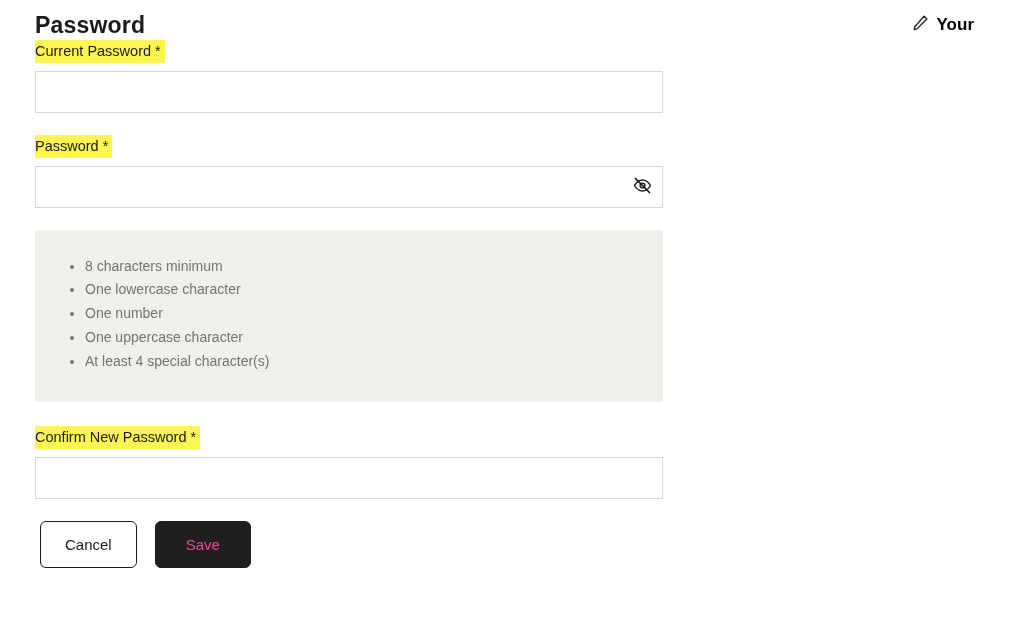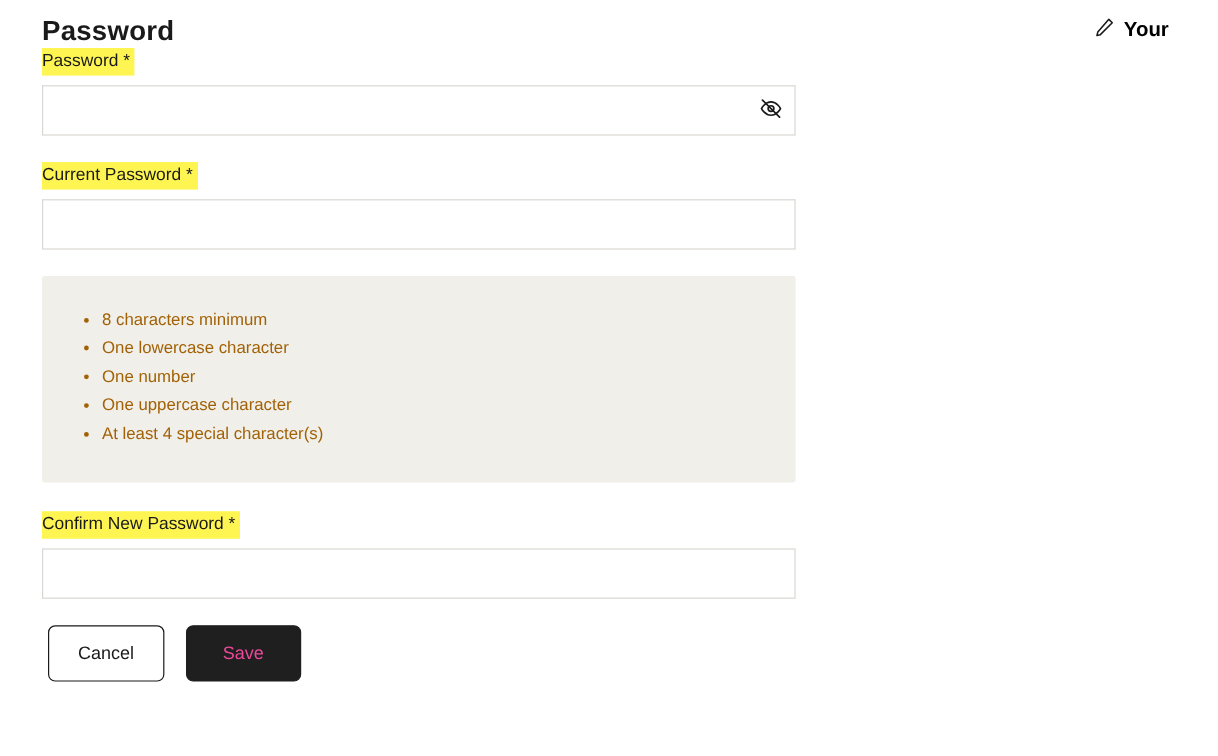--- a/index.html
+++ b/index.html
@@ -72,21 +72,21 @@
       border-radius: 2px;
     }
     .req-title {
       font-size: 16px;
       font-weight: 700;
       margin-bottom: 18px;
     }
     .req ul { list-style: disc; padding-left: 22px; }
     .req li {
       font-size: 14px;
-      color: #a16207;
+      color: #737373;
       line-height: 1.7;
     }
     .actions {
       display: flex;
       gap: 18px;
       margin-top: 20px;
       padding-left: 5px;
     }
     .btn {
       height: 47px;
@@ -111,39 +111,39 @@
         <path d="M17 3l4 4L7 21l-4 1 1-4L17 3z"></path>
       </svg>
     </span>
     <span>Your</span>
   </button>
 </div>
 
 <div class="form">
 
   <div>
+    <span class="lbl">Current Password *</span>
+    <div class="inp-wrap">
+      <input type="password" class="inp" value="" style="">
+    </div>
+  </div>
+
+  <div>
     <span class="lbl">Password *</span>
     <div class="inp-wrap">
       <input type="password" class="inp with-icon" value="" style="">
       <button class="eye">
         <span>
           <svg viewBox="0 0 24 24" fill="none" stroke-width="1.8" stroke-linecap="round" stroke-linejoin="round">
             <path d="M2 12s3.5-7 10-7 10 7 10 7-3.5 7-10 7-10-7-10-7z"></path>
             <circle cx="12" cy="12" r="3"></circle>
             <line x1="3" y1="3" x2="21" y2="21"></line>
           </svg>
         </span>
       </button>
-    </div>
-  </div>
-
-  <div>
-    <span class="lbl">Current Password *</span>
-    <div class="inp-wrap">
-      <input type="password" class="inp" value="" style="">
     </div>
   </div>
 
   <div class="req">
     <ul>
       <li>8 characters minimum</li>
       <li>One lowercase character</li>
       <li>One number</li>
       <li>One uppercase character</li>
       <li>At least 4 special character(s)</li>

